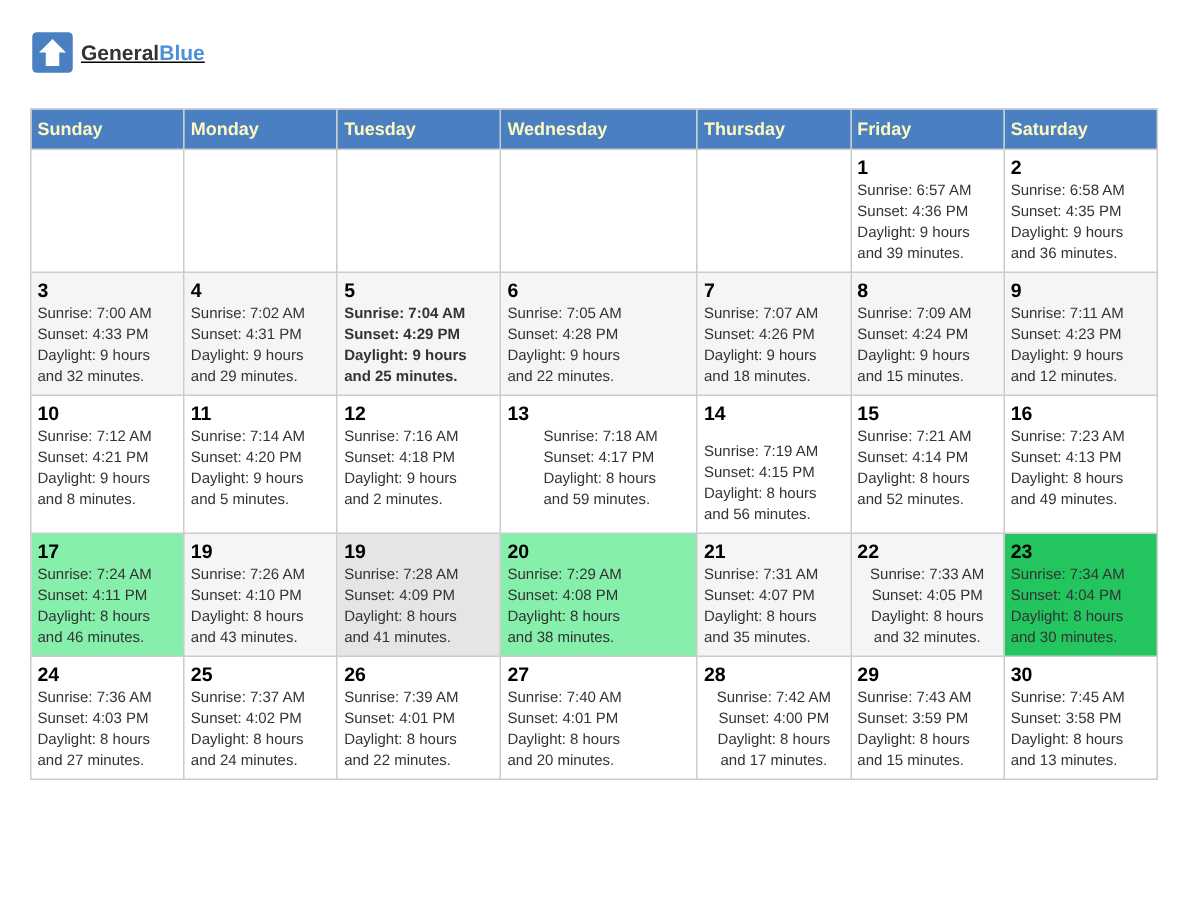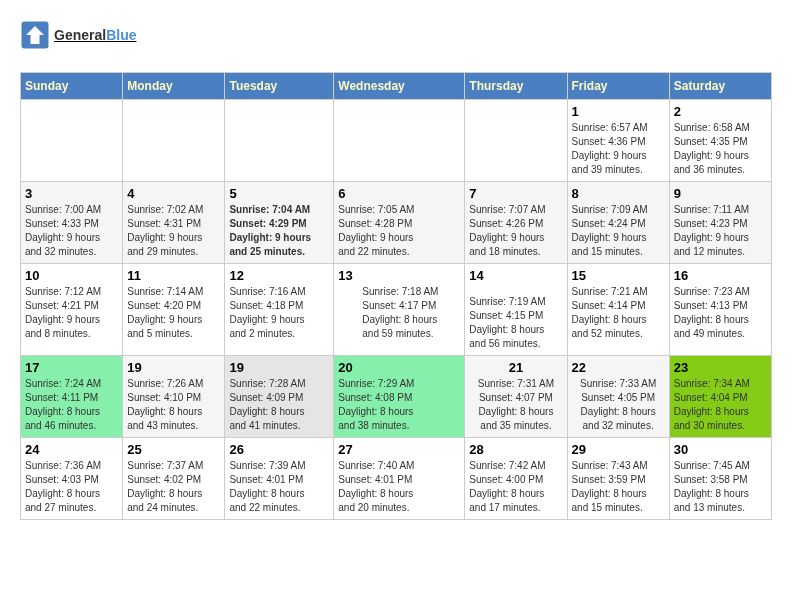--- a/index.html
+++ b/index.html
@@ -261,35 +261,35 @@
 Daylight: 8 hours
 and 41 minutes.</div>
         </td>
         <td style="background: #86efac;">
           <div class="day-number">20</div>
           <div class="day-info" style="white-space: pre-line;">Sunrise: 7:29 AM
 Sunset: 4:08 PM
 Daylight: 8 hours
 and 38 minutes.</div>
         </td>
-        <td style="background: rgb(245, 245, 245); text-align: center;">
+        <td style="background: rgb(245, 245, 245);">
           <div class="day-number">21</div>
           <div class="day-info" style="white-space: pre-line;">Sunrise: 7:31 AM
 Sunset: 4:07 PM
 Daylight: 8 hours
 and 35 minutes.</div>
         </td>
         <td style="background: rgb(245, 245, 245);">
           <div class="day-number">22</div>
           <div class="day-info" style="white-space: pre-line; text-align: center;">Sunrise: 7:33 AM
 Sunset: 4:05 PM
 Daylight: 8 hours
 and 32 minutes.</div>
         </td>
-        <td style="background: #84cc16;">
+        <td style="background: #22c55e;">
           <div class="day-number">23</div>
           <div class="day-info" style="white-space: pre-line;">Sunrise: 7:34 AM
 Sunset: 4:04 PM
 Daylight: 8 hours
 and 30 minutes.</div>
         </td>
       </tr>
       <tr>
         <td>
           <div class="day-number">24</div>
@@ -314,21 +314,21 @@
         </td>
         <td>
           <div class="day-number">27</div>
           <div class="day-info" style="white-space: pre-line;">Sunrise: 7:40 AM
 Sunset: 4:01 PM
 Daylight: 8 hours
 and 20 minutes.</div>
         </td>
         <td>
           <div class="day-number">28</div>
-          <div class="day-info" style="white-space: pre-line;">Sunrise: 7:42 AM
+          <div class="day-info" style="white-space: pre-line; text-align: center;">Sunrise: 7:42 AM
 Sunset: 4:00 PM
 Daylight: 8 hours
 and 17 minutes.</div>
         </td>
         <td>
           <div class="day-number">29</div>
           <div class="day-info" style="white-space: pre-line;">Sunrise: 7:43 AM
 Sunset: 3:59 PM
 Daylight: 8 hours
 and 15 minutes.</div>

